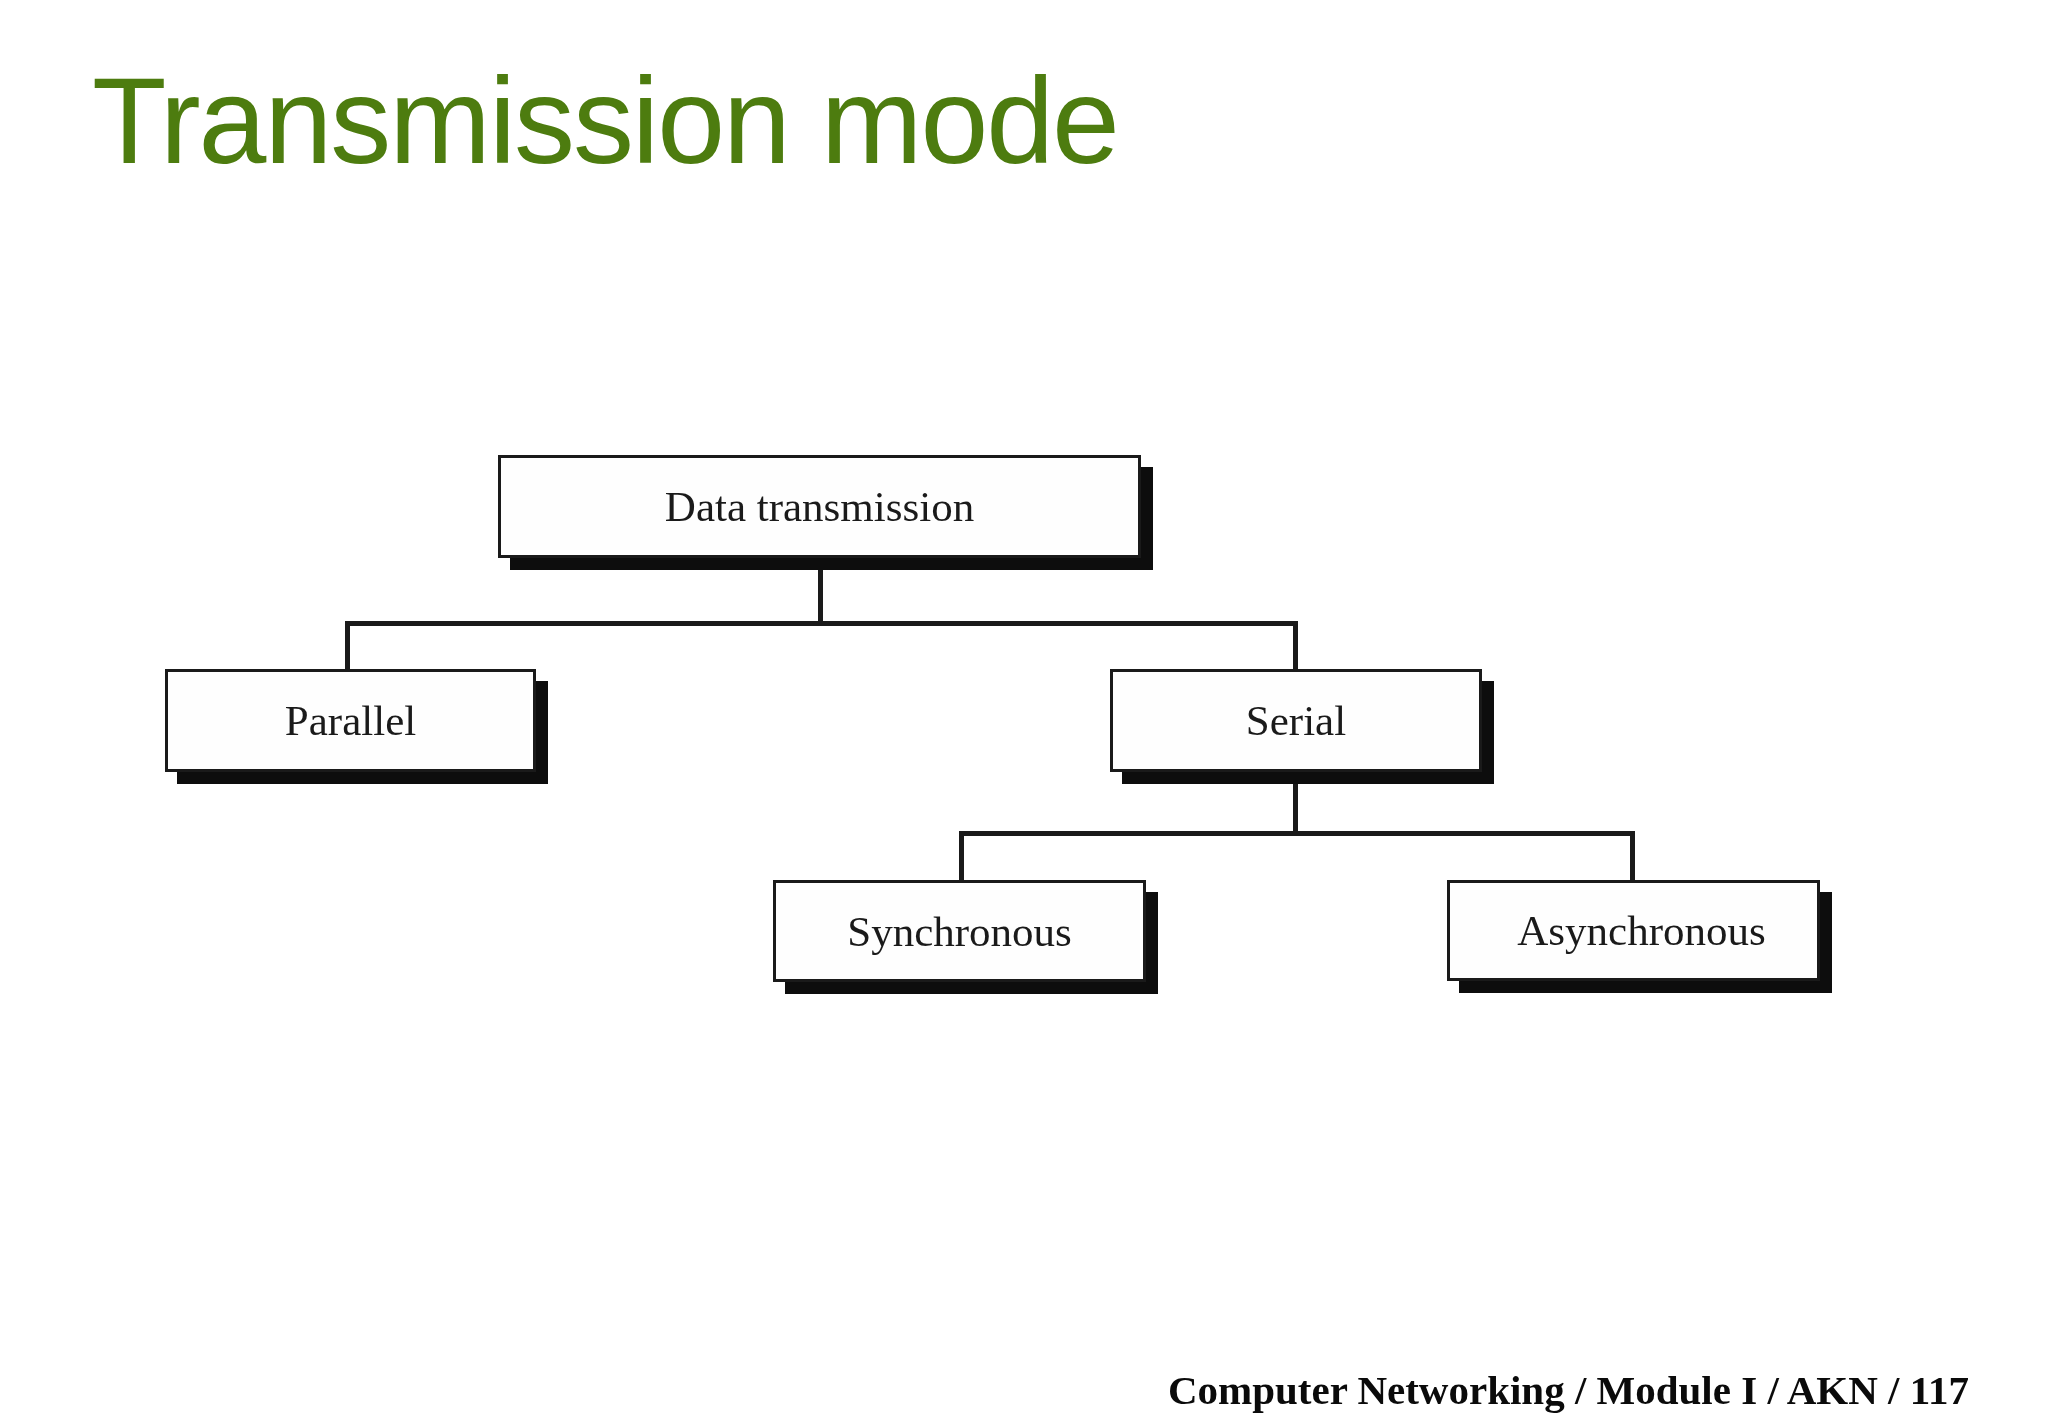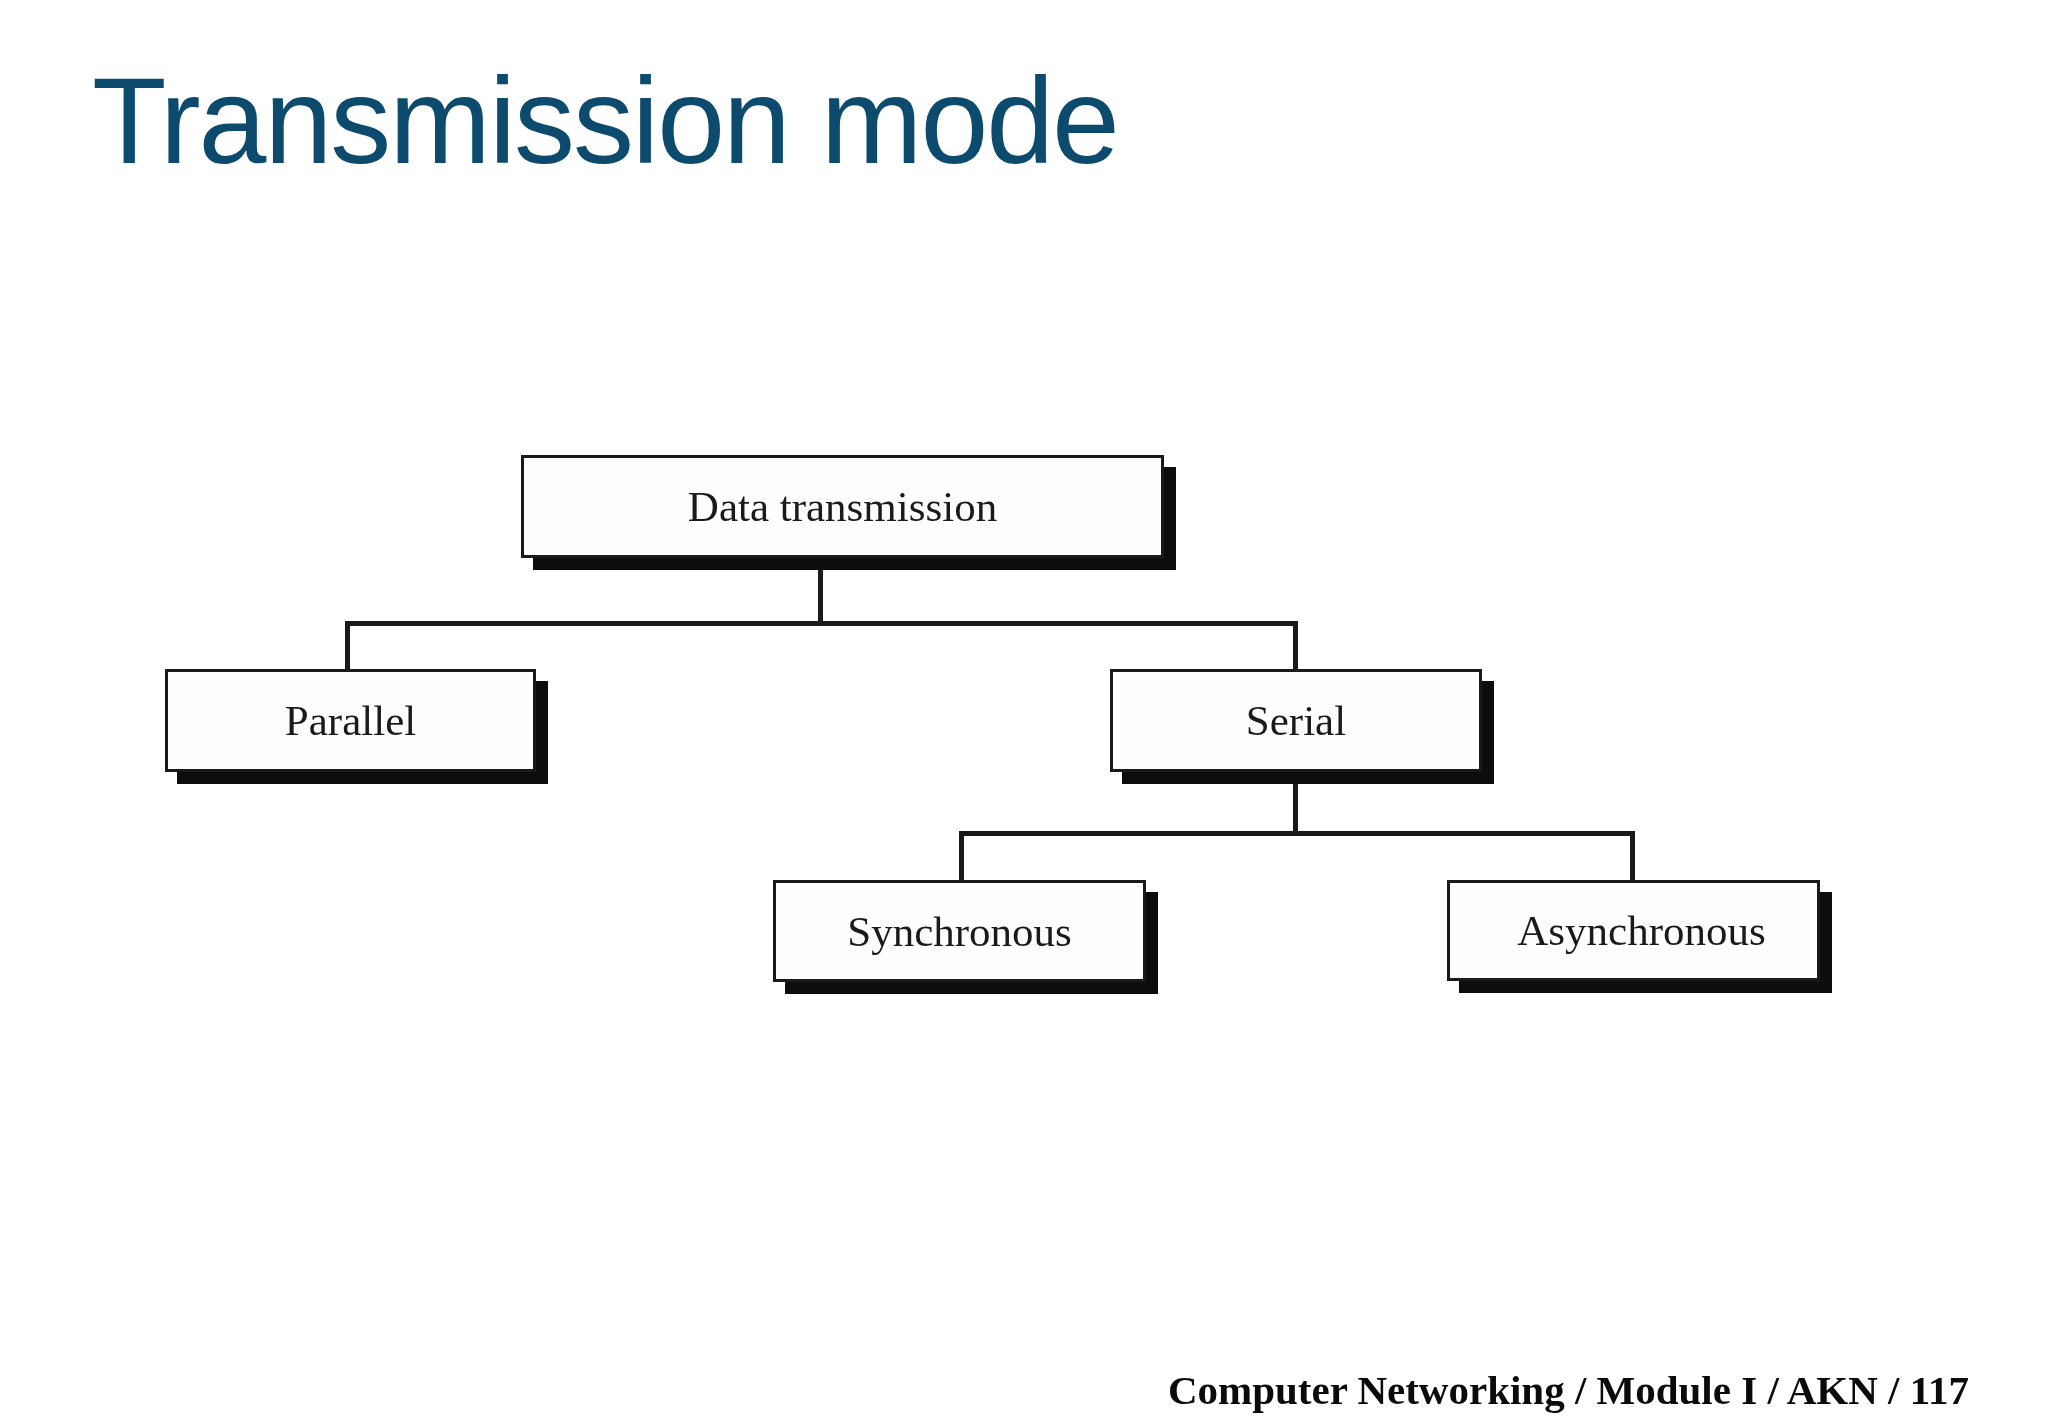--- a/index.html
+++ b/index.html
@@ -17,38 +17,38 @@
   }
   .slide-title {
     position: absolute;
     left: 92px;
     top: 60px;
     font-family: "Liberation Sans", sans-serif;
     font-size: 122px;
     font-weight: 400;
     letter-spacing: -2px;
     line-height: 1.0;
-    color: #0c4a6e;
+    color: #4d7c0f;
     white-space: nowrap;
   }
   .node {
     position: absolute;
     box-sizing: border-box;
     background: #fefefe;
     border: 3px solid #1a1a1a;
     box-shadow: 12px 12px 0 0 #0d0d0d;
     display: flex;
     align-items: center;
     justify-content: center;
     font-family: "Liberation Serif", serif;
     font-size: 43px;
     color: #1a1a1a;
     white-space: nowrap;
   }
-  .node-root   { left: 498px;  top: 455px; width: 643px; height: 103px; margin-left: 23px; }
+  .node-root   { left: 498px;  top: 455px; width: 643px; height: 103px; }
   .node-parallel { left: 165px; top: 669px; width: 371px; height: 103px; }
   .node-serial { left: 1110px; top: 669px; width: 372px; height: 103px; }
   .node-sync   { left: 773px;  top: 880px; width: 373px; height: 102px; }
   .node-async  { left: 1447px; top: 880px; width: 373px; height: 101px; padding-left: 16px; }
   .edge {
     position: absolute;
     background: #1a1a1a;
   }
   .edge-root-stem    { left: 818px;  top: 558px; width: 5px;   height: 68px; }
   .edge-branch1      { left: 345px;  top: 621px; width: 953px; height: 5px;  }

